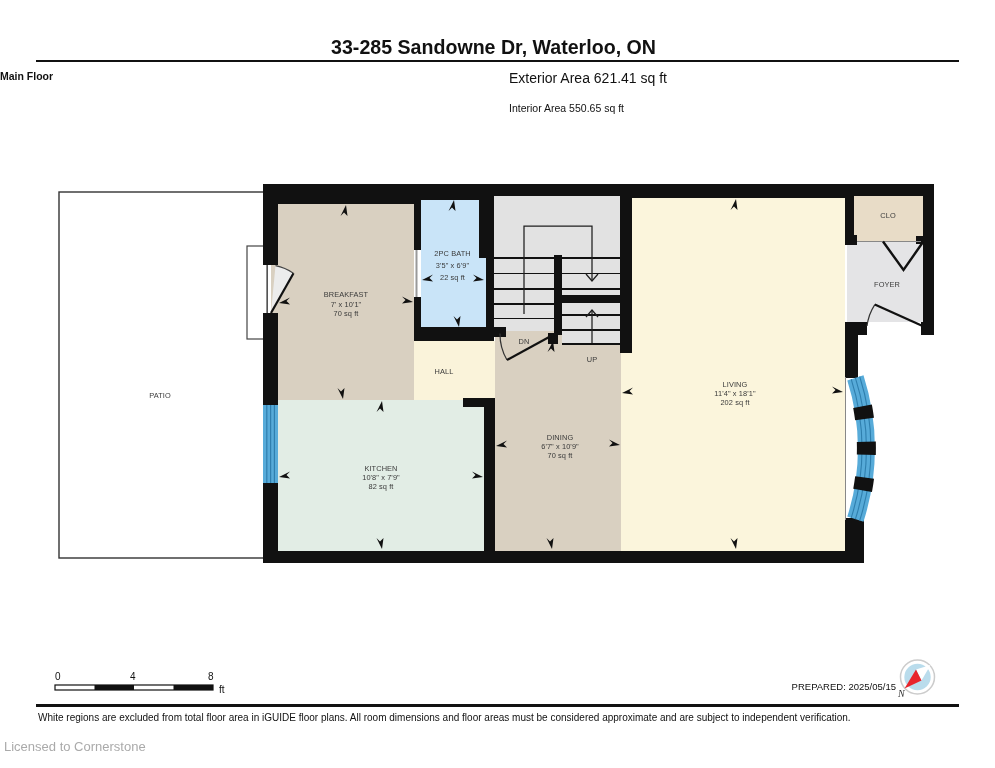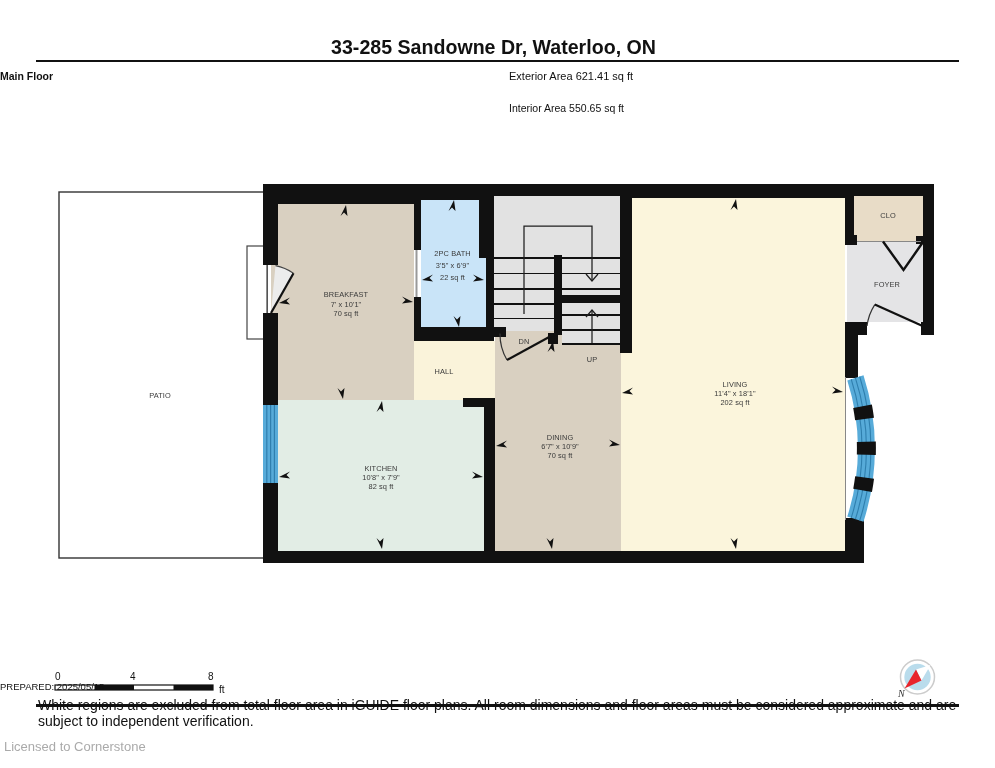--- a/index.html
+++ b/index.html
@@ -7,21 +7,21 @@
   .abs{position:absolute;}
 </style>
 </head>
 <body>
 
 <div class="abs" style="left:0;top:36px;width:987px;text-align:center;font-size:19.6px;font-weight:bold;color:#111;letter-spacing:0px;">33-285 Sandowne Dr, Waterloo, ON</div>
 
 <div class="abs" style="left:36px;top:60px;width:923px;height:2px;background:#111;"></div>
 
 <div class="abs" style="left:0;top:70px;width:497px;text-align:left;font-size:10.5px;font-weight:bold;color:#111;">Main Floor</div>
-<div class="abs" style="left:509px;top:70px;font-size:11px;color:#111;">Exterior Area 621.41 sq ft</div>
+<div class="abs" style="left:509px;top:70px;font-size:14px;color:#111;">Exterior Area 621.41 sq ft</div>
 <div class="abs" style="left:509px;top:86px;font-size:10.5px;color:#111;margin-top:16px;">Interior Area 550.65 sq ft</div>
 
 <svg class="abs" style="left:0;top:0;" width="995" height="768" viewBox="0 0 995 768">
 <g font-family="Liberation Sans, sans-serif" fill="#3a3a3a">
 
 <g>
   <rect x="59" y="192" width="208" height="366" fill="#ffffff" stroke="#333" stroke-width="1.4"></rect>
   <text x="160" y="398" font-size="7.4" text-anchor="middle" letter-spacing="0.1">PATIO</text>
 </g>
 
@@ -233,27 +233,27 @@
     <text x="55" y="20" font-size="10">0</text>
     <text x="130" y="20" font-size="10">4</text>
     <text x="208" y="20" font-size="10">8</text>
     <rect x="55" y="25" width="158" height="5" fill="#fff" stroke="#111" stroke-width="1.2"></rect>
     <rect x="94.5" y="25" width="39.5" height="5" fill="#111"></rect>
     <rect x="173.5" y="25" width="39.5" height="5" fill="#111"></rect>
     <text x="219" y="33" font-size="10">ft</text>
   </g>
 </svg>
 
-<div class="abs" style="left:0;top:681px;width:896px;text-align:left;font-size:9.5px;color:#111;">PREPARED: 2025/05/15</div>
+<div class="abs" style="left:0;top:681px;width:896px;text-align:right;font-size:9.5px;color:#111;">PREPARED: 2025/05/15</div>
 
 <svg class="abs" style="left:895px;top:654px;" width="50" height="50" viewBox="0 0 50 50">
   <circle cx="22.5" cy="23" r="17" fill="#ffffff" stroke="#cccccc" stroke-width="1.5"></circle>
   <circle cx="22.5" cy="23" r="13.2" fill="#b9dcec"></circle>
   <polygon points="35.5,11 21,15.5 26.5,26.5" fill="#ffffff"></polygon>
   <polygon points="9.5,34.5 21,15.5 26.5,26.5" fill="#e8242b"></polygon>
   <text x="3" y="43" font-size="10" font-style="italic" fill="#333" font-family="Liberation Serif, serif">N</text>
 </svg>
 
 <div class="abs" style="left:36px;top:704px;width:923px;height:2.5px;background:#111;"></div>
 
-<div class="abs" style="left:38px;top:697px;font-size:14px;color:#111;">White regions are excluded from total floor area in iGUIDE floor plans. All room dimensions and floor areas must be considered approximate and are subject to independent verification.</div>
+<div class="abs" style="left:38px;top:712px;font-size:10px;color:#111;">White regions are excluded from total floor area in iGUIDE floor plans. All room dimensions and floor areas must be considered approximate and are subject to independent verification.</div>
 
 <div class="abs" style="left:4px;top:739px;font-size:13px;color:#aaaaaa;">Licensed to Cornerstone</div>
 
 </body></html>

